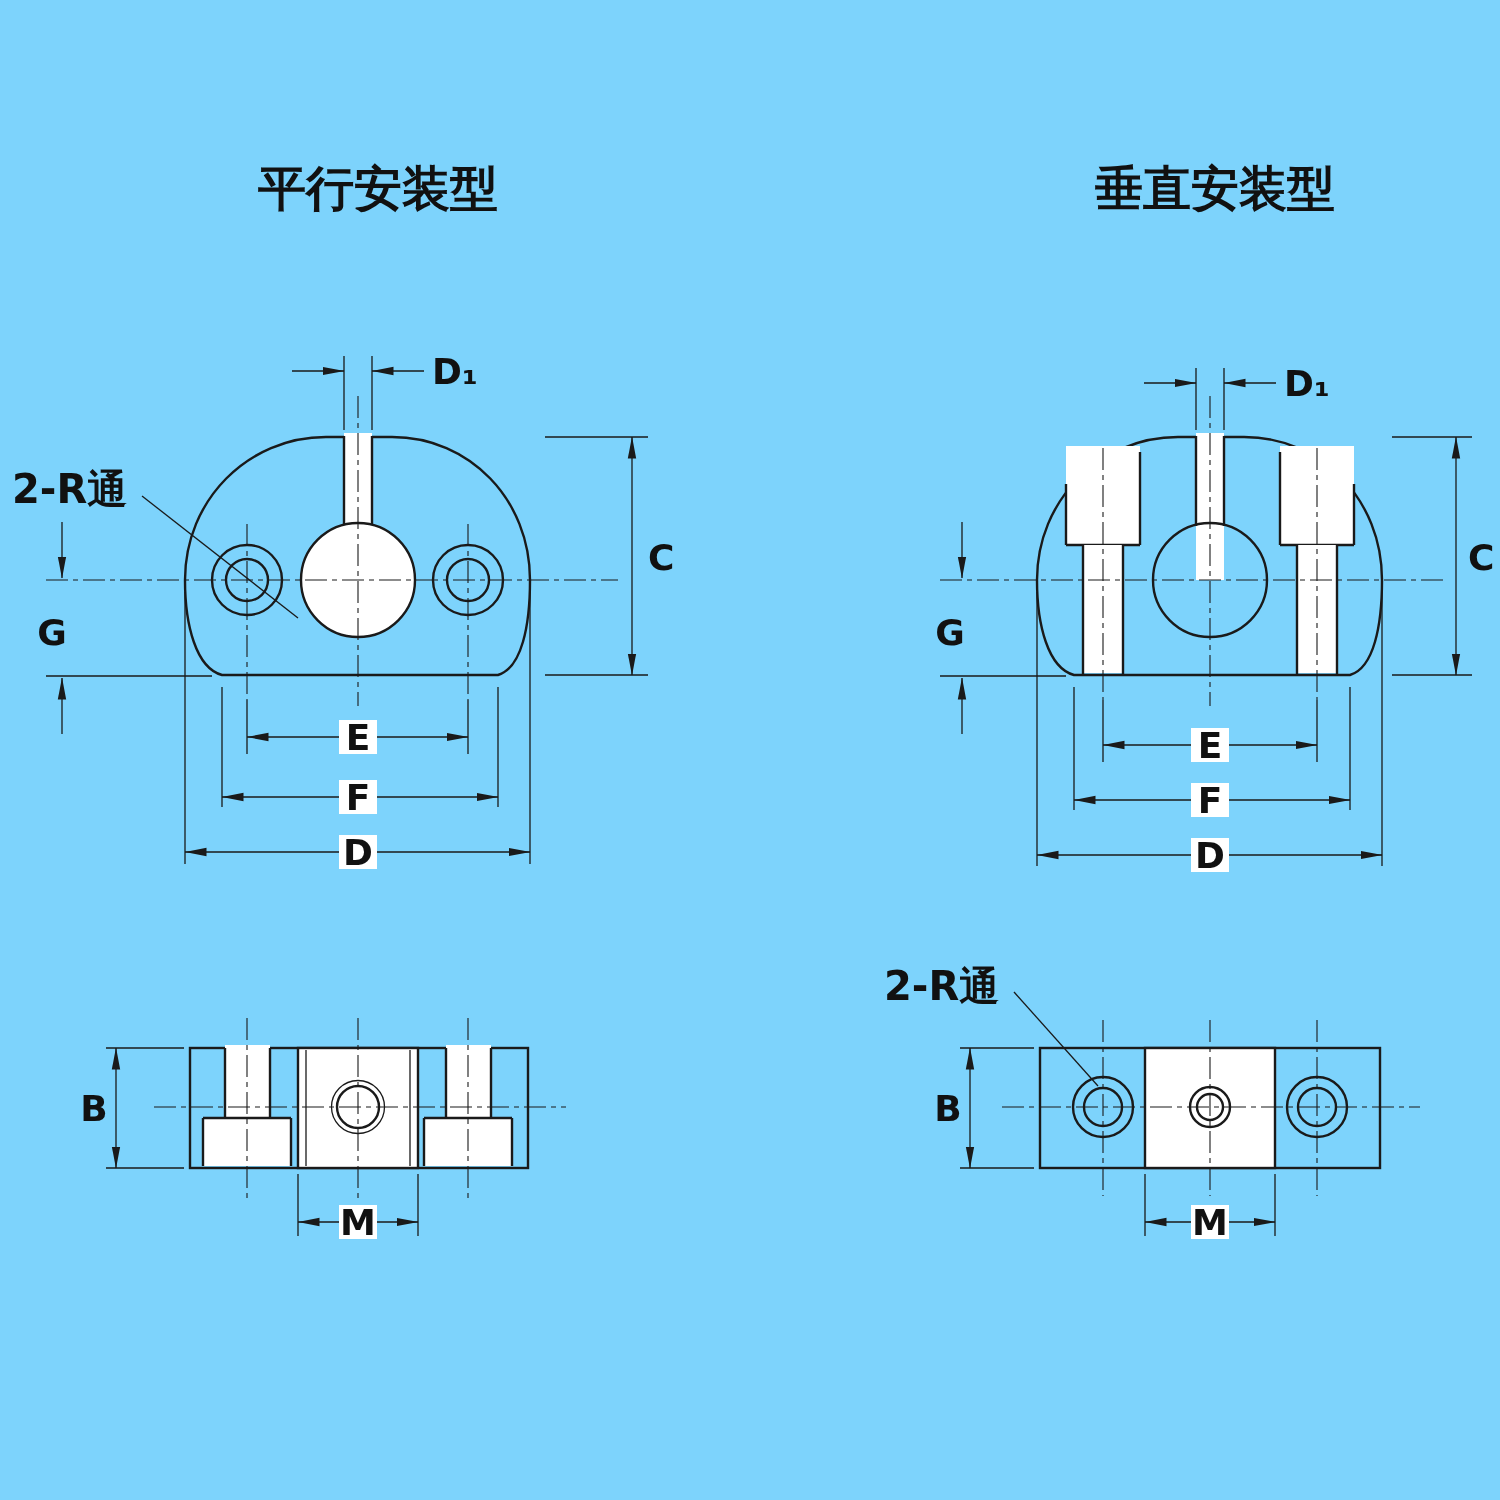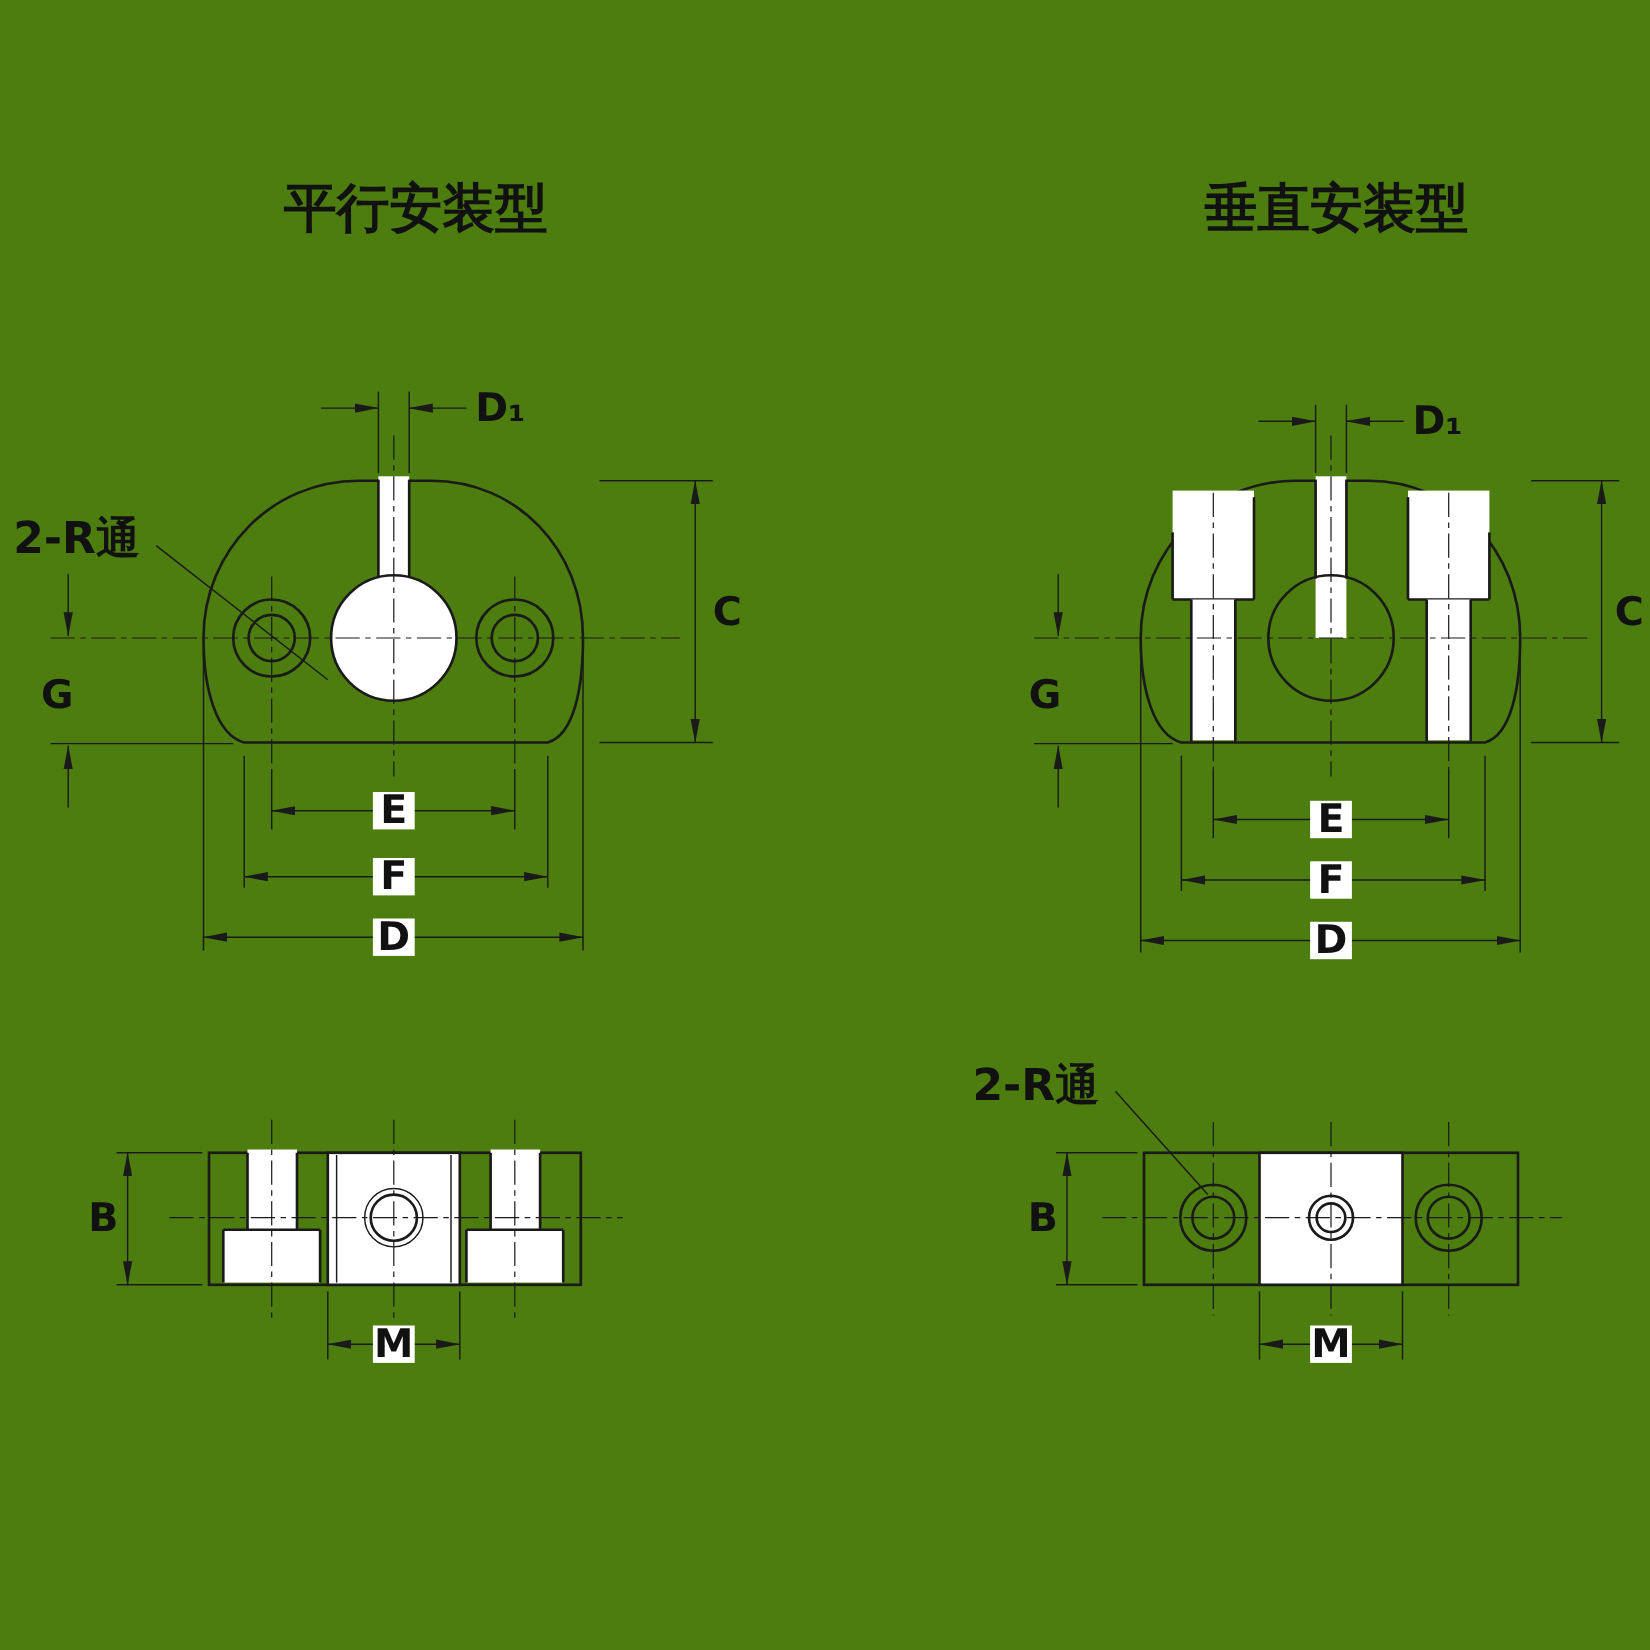--- a/index.html
+++ b/index.html
@@ -1,16 +1,16 @@
 <!DOCTYPE html>
 <html><head>
 <meta charset="utf-8">
 <style>
   html,body{margin:0;padding:0;background:#fff;}
-  .page{width:1500px;height:1500px;background:#4d7c0f;position:relative;}
+  .page{width:1500px;height:1500px;background:#7dd3fc;position:relative;}
   svg{display:block;}
   .ol{stroke:#1a1a1a;stroke-width:2.4;fill:none;}
   .thin{stroke:#1a1a1a;stroke-width:1.3;fill:none;}
   .cl{stroke:#1a1a1a;stroke-width:1.1;fill:none;stroke-dasharray:22 5 5 5;}
   .wf{fill:#ffffff;}
   .dim{font:700 36px "DejaVu Sans",sans-serif;fill:#111;}
   .ann{font:700 40px "DejaVu Sans",sans-serif;fill:#111;}
   .title{font:700 48px "DejaVu Sans",sans-serif;fill:#111;}
 </style>
 </head>

